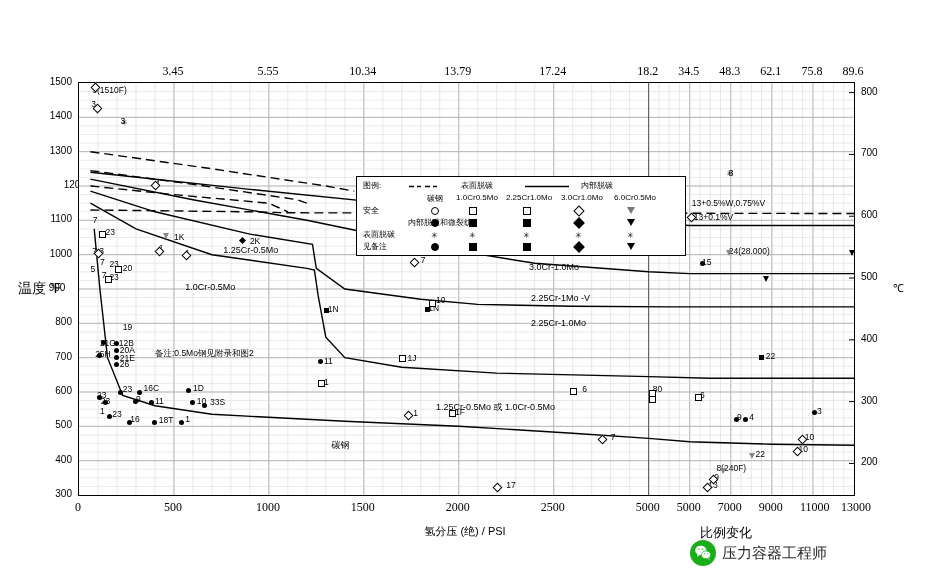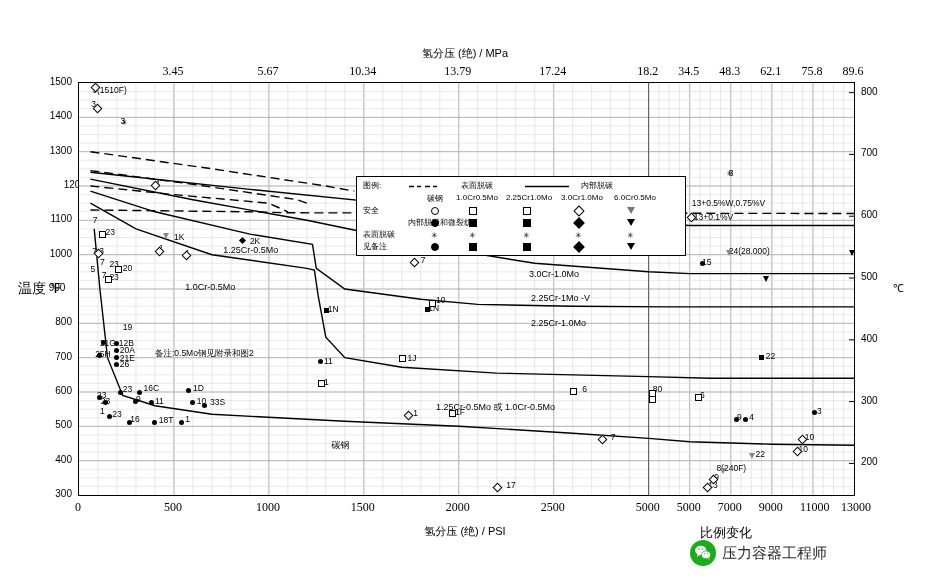--- a/index.html
+++ b/index.html
@@ -50,29 +50,28 @@
   .diao{position:absolute;width:5px;height:5px;border:1px solid #000;background:#fff;transform:rotate(45deg);}
   .tri{position:absolute;width:0;height:0;border-left:3.5px solid transparent;border-right:3.5px solid transparent;border-top:6px solid #000;}
   .trio{position:absolute;width:0;height:0;border-left:3.5px solid transparent;border-right:3.5px solid transparent;border-top:6px solid #888;}
   .xm{position:absolute;font-size:8px;line-height:6px;color:#000;}
 </style>
 </head>
 <body>
 
 <div id="root">
 
-  <div id="title-top" class="tlabel" style="position:absolute;">氢分压 (绝)  /  MPa</div>
   <div id="title-bottom" class="tlabel">氢分压 (绝) / PSI</div>
   <div id="ylab-left" class="tlabel">温度  ℉</div>
   <div id="ylab-right" class="tlabel">℃</div>
   <div id="scale-note" class="tlabel">比例变化</div>
 
   <div id="ticks-top">
       <div class="tlabel sm" style="left: 158.938px; top: 64px; width: 28px; text-align: center;">3.45</div>
-      <div class="tlabel sm" style="left: 253.875px; top: 64px; width: 28px; text-align: center;">5.67</div>
+      <div class="tlabel sm" style="left: 253.875px; top: 64px; width: 28px; text-align: center;">5.55</div>
       <div class="tlabel sm" style="left: 348.812px; top: 64px; width: 28px; text-align: center;">10.34</div>
       <div class="tlabel sm" style="left: 443.75px; top: 64px; width: 28px; text-align: center;">13.79</div>
       <div class="tlabel sm" style="left: 538.688px; top: 64px; width: 28px; text-align: center;">17.24</div>
       <div class="tlabel sm" style="left: 633.625px; top: 64px; width: 28px; text-align: center;">18.2</div>
       <div class="tlabel sm" style="left: 674.7px; top: 64px; width: 28px; text-align: center;">34.5</div>
       <div class="tlabel sm" style="left: 715.775px; top: 64px; width: 28px; text-align: center;">48.3</div>
       <div class="tlabel sm" style="left: 756.85px; top: 64px; width: 28px; text-align: center;">62.1</div>
       <div class="tlabel sm" style="left: 797.925px; top: 64px; width: 28px; text-align: center;">75.8</div>
       <div class="tlabel sm" style="left: 839px; top: 64px; width: 28px; text-align: center;">89.6</div>
     </div>
@@ -246,21 +245,21 @@
         <line x1="770" y1="380.41333333333336" x2="775" y2="380.41333333333336" stroke="#000" stroke-width="1"></line>
         <line x1="770" y1="318.61333333333334" x2="775" y2="318.61333333333334" stroke="#000" stroke-width="1"></line>
         <line x1="770" y1="256.81333333333333" x2="775" y2="256.81333333333333" stroke="#000" stroke-width="1"></line>
         <line x1="770" y1="195.01333333333335" x2="775" y2="195.01333333333335" stroke="#000" stroke-width="1"></line>
         <line x1="770" y1="133.21333333333337" x2="775" y2="133.21333333333337" stroke="#000" stroke-width="1"></line>
         <line x1="770" y1="71.41333333333336" x2="775" y2="71.41333333333336" stroke="#000" stroke-width="1"></line>
         <line x1="770" y1="9.613333333333344" x2="775" y2="9.613333333333344" stroke="#000" stroke-width="1"></line>
       </svg>
     <div id="overlay" style="position:absolute;left:0;top:0;width:775px;height:412px;">
         <div class="ann b" style="left: 440.51px; top: 133.02px;">6.0Cr-0.5Mo</div>
-        <div class="ann b" style="left: 450.004px; top: 186px;">3.0Cr-1.0Mo</div>
+        <div class="ann b" style="left: 450.004px; top: 179px;">3.0Cr-1.0Mo</div>
         <div class="ann b" style="left: 451.902px; top: 209.583px;">2.25Cr-1Mo -V</div>
         <div class="ann b" style="left: 451.902px; top: 235.333px;">2.25Cr-1.0Mo</div>
         <div class="ann b" style="left: 144.305px; top: 161.517px;">1.25Cr-0.5Mo</div>
         <div class="ann b" style="left: 106.33px; top: 199.283px;">1.0Cr-0.5Mo</div>
         <div class="ann b" style="left: 356.965px; top: 317.733px;">1.25Cr-0.5Mo 或 1.0Cr-0.5Mo</div>
         <div class="ann b" style="left: 252.534px; top: 355.5px;">碳钢</div>
         <div class="ann" style="left: 75.95px; top: 264.517px;">备注:0.5Mo钢见附录和图2</div>
         <div class="ann" style="left: 572.706px; top: 112.42px;">13 13</div>
         <div class="ann" style="left: 612.754px; top: 115.167px;">13+0.5%W,0.75%V</div>
         <div class="ann" style="left: 571.679px; top: 125.467px;">13 13</div>

